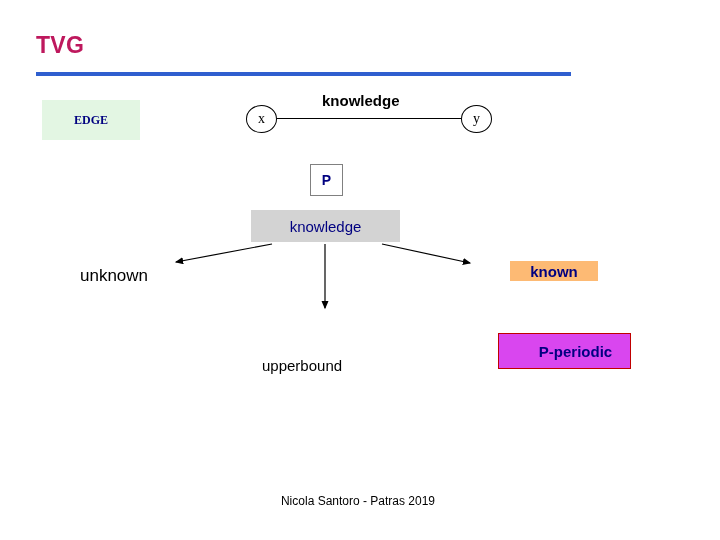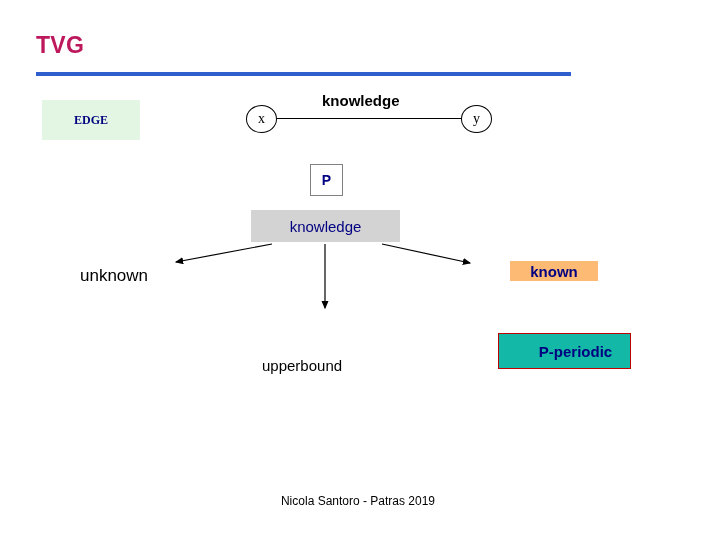--- a/index.html
+++ b/index.html
@@ -143,21 +143,21 @@
     font-size: 15px;
     color: #000000;
     margin-top: 40px;
   }
   #pperiodic-box {
     left: 498px;
     top: 333px;
     width: 133px;
     height: 36px;
     border: 1px solid #C00000;
-    background: #14b8a6;
+    background: #d946ef;
     color: #000080;
     font-weight: bold;
     font-size: 15px;
     padding-left: 22px;
   }
   #footer {
     position: absolute;
     left: 0;
     top: 494px;
     width: 716px;

